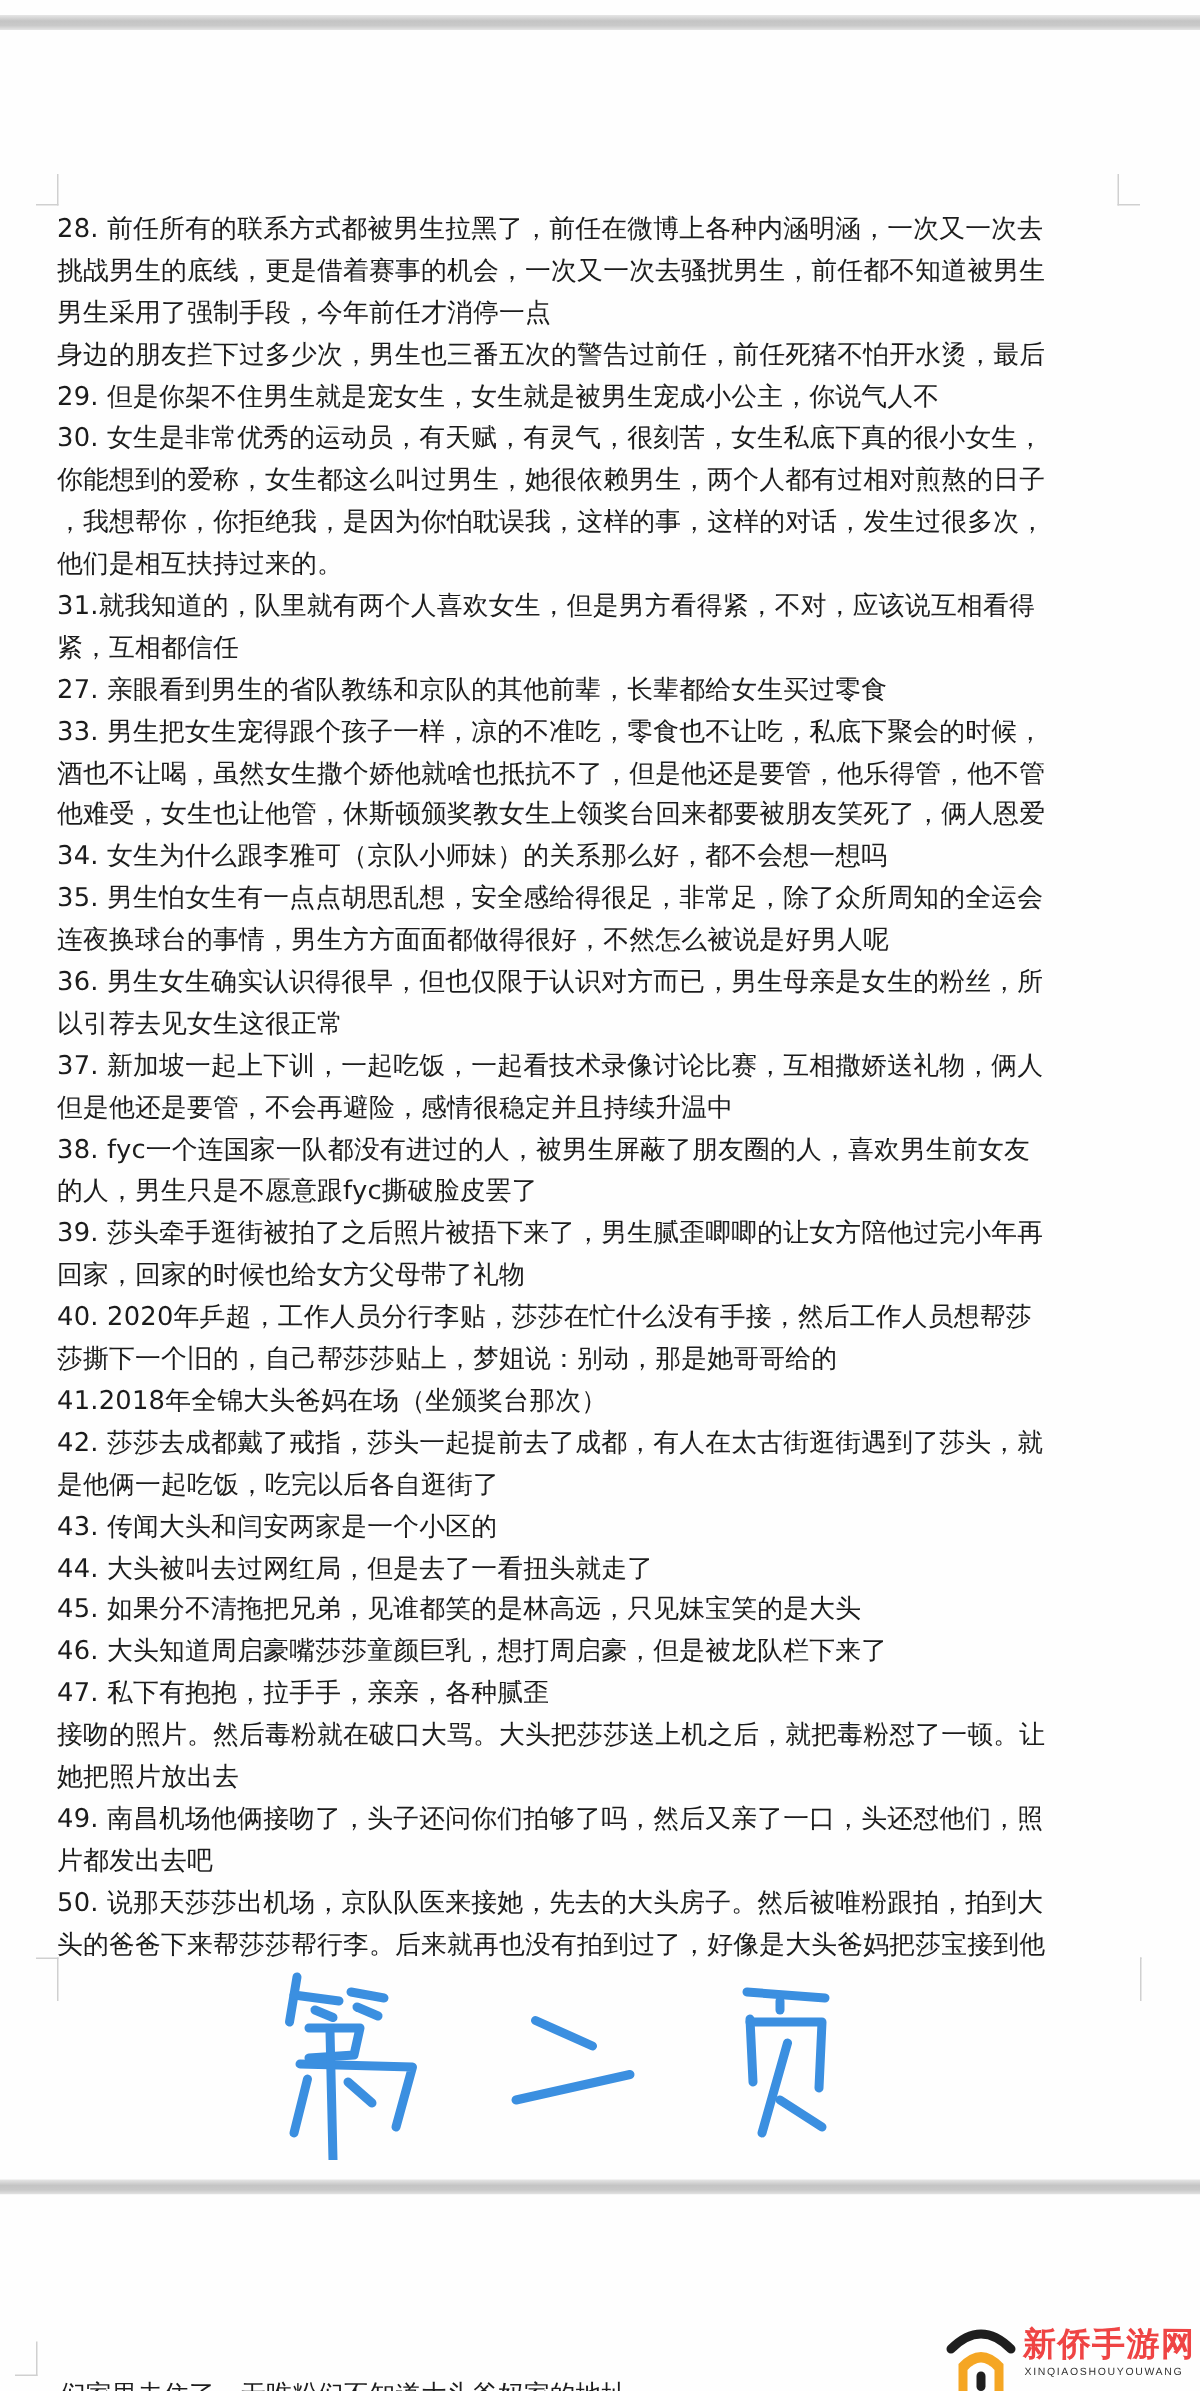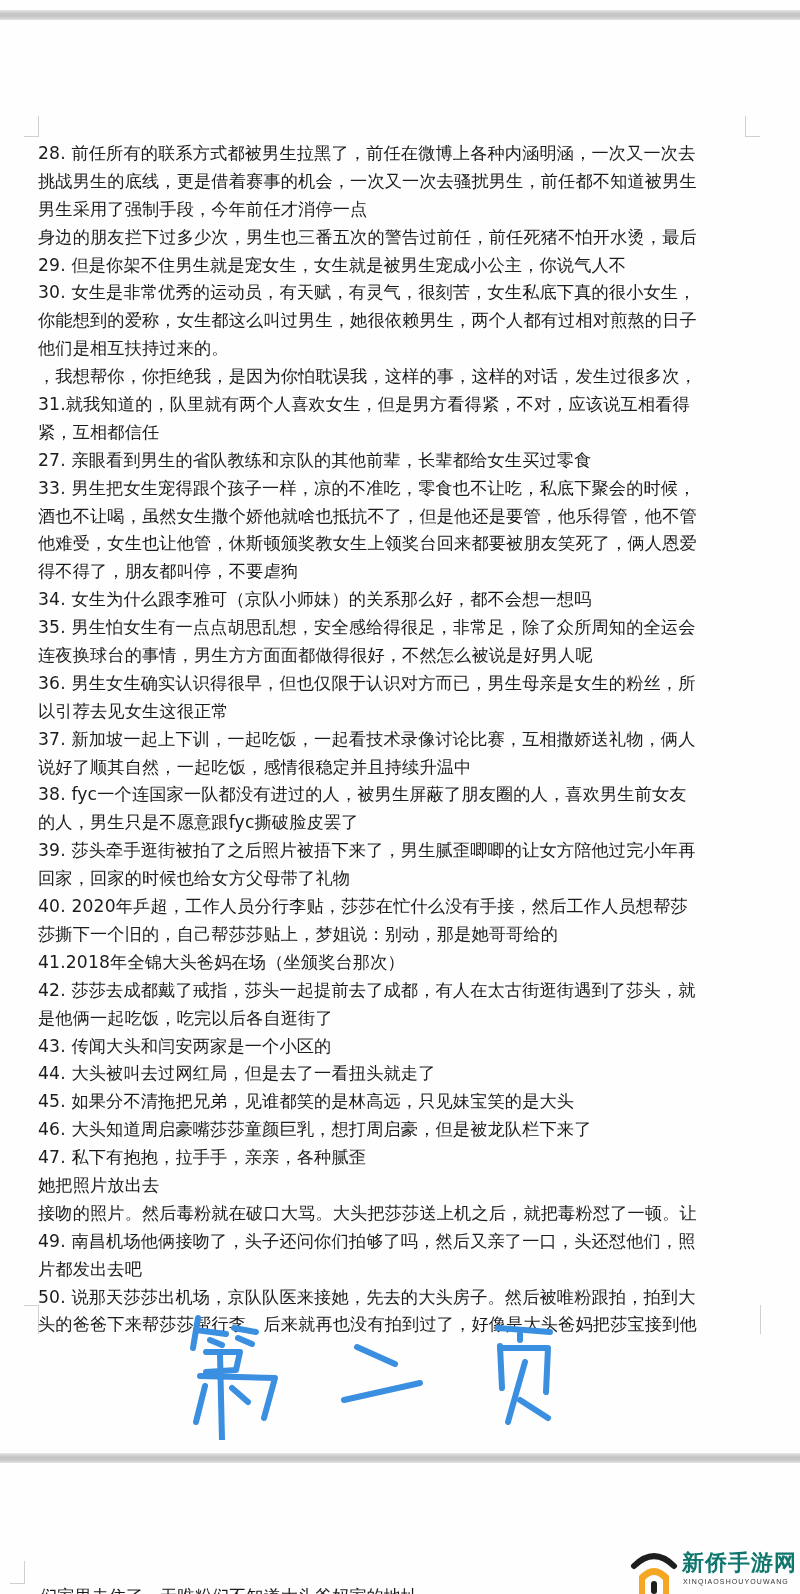--- a/index.html
+++ b/index.html
@@ -27,21 +27,21 @@
   }
   .line { height: 27.9px; }
   .handwriting {
     position: absolute; left: 0; top: 1310px; width: 800px; height: 130px;
   }
   .watermark {
     position: absolute; left: 630px; top: 1548px; width: 170px; height: 46px;
   }
   .wm-text {
     position: absolute; left: 52px; top: 0px; font-family: "DejaVu Serif", serif;
-    font-weight: bold; font-size: 22px; color: #0f766e; letter-spacing: 1px;
+    font-weight: bold; font-size: 22px; color: #ef4444; letter-spacing: 1px;
   }
   .wm-sub {
     position: absolute; left: 53px; top: 30px; font-size: 7px; letter-spacing: 1.1px; color: #333;
     font-family: "Liberation Sans", sans-serif;
   }
   .cut-line {
     position: absolute; left: 40px; top: 1584px; font-size: 17.2px; color: #1c1c1c; white-space: nowrap;
   }
 </style>
 </head>
@@ -57,52 +57,51 @@
 </div>
 
 <div class="lines" id="lines">
     <div class="line">28. 前任所有的联系方式都被男生拉黑了，前任在微博上各种内涵明涵，一次又一次去</div>
     <div class="line">挑战男生的底线，更是借着赛事的机会，一次又一次去骚扰男生，前任都不知道被男生</div>
     <div class="line">男生采用了强制手段，今年前任才消停一点</div>
     <div class="line">身边的朋友拦下过多少次，男生也三番五次的警告过前任，前任死猪不怕开水烫，最后</div>
     <div class="line">29. 但是你架不住男生就是宠女生，女生就是被男生宠成小公主，你说气人不</div>
     <div class="line">30. 女生是非常优秀的运动员，有天赋，有灵气，很刻苦，女生私底下真的很小女生，</div>
     <div class="line">你能想到的爱称，女生都这么叫过男生，她很依赖男生，两个人都有过相对煎熬的日子</div>
+    <div class="line">，我想帮你，你拒绝我，是因为你怕耽误我，这样的事，这样的对话，发生过很多次，</div>
     <div class="line">他们是相互扶持过来的。</div>
-    <div class="line">，我想帮你，你拒绝我，是因为你怕耽误我，这样的事，这样的对话，发生过很多次，</div>
     <div class="line">31.就我知道的，队里就有两个人喜欢女生，但是男方看得紧，不对，应该说互相看得</div>
     <div class="line">紧，互相都信任</div>
     <div class="line">27. 亲眼看到男生的省队教练和京队的其他前辈，长辈都给女生买过零食</div>
     <div class="line">33. 男生把女生宠得跟个孩子一样，凉的不准吃，零食也不让吃，私底下聚会的时候，</div>
     <div class="line">酒也不让喝，虽然女生撒个娇他就啥也抵抗不了，但是他还是要管，他乐得管，他不管</div>
     <div class="line">他难受，女生也让他管，休斯顿颁奖教女生上领奖台回来都要被朋友笑死了，俩人恩爱</div>
-    <div class="line">得不得了，朋友都叫停，不要虐狗</div>
     <div class="line">34. 女生为什么跟李雅可（京队小师妹）的关系那么好，都不会想一想吗</div>
     <div class="line">35. 男生怕女生有一点点胡思乱想，安全感给得很足，非常足，除了众所周知的全运会</div>
     <div class="line">连夜换球台的事情，男生方方面面都做得很好，不然怎么被说是好男人呢</div>
     <div class="line">36. 男生女生确实认识得很早，但也仅限于认识对方而已，男生母亲是女生的粉丝，所</div>
     <div class="line">以引荐去见女生这很正常</div>
     <div class="line">37. 新加坡一起上下训，一起吃饭，一起看技术录像讨论比赛，互相撒娇送礼物，俩人</div>
-    <div class="line">说好了顺其自然，一起吃饭，感情很稳定并且持续升温中</div>
+    <div class="line">但是他还是要管，不会再避险，感情很稳定并且持续升温中</div>
     <div class="line">38. fyc一个连国家一队都没有进过的人，被男生屏蔽了朋友圈的人，喜欢男生前女友</div>
     <div class="line">的人，男生只是不愿意跟fyc撕破脸皮罢了</div>
     <div class="line">39. 莎头牵手逛街被拍了之后照片被捂下来了，男生腻歪唧唧的让女方陪他过完小年再</div>
     <div class="line">回家，回家的时候也给女方父母带了礼物</div>
     <div class="line">40. 2020年乒超，工作人员分行李贴，莎莎在忙什么没有手接，然后工作人员想帮莎</div>
     <div class="line">莎撕下一个旧的，自己帮莎莎贴上，梦姐说：别动，那是她哥哥给的</div>
     <div class="line">41.2018年全锦大头爸妈在场（坐颁奖台那次）</div>
     <div class="line">42. 莎莎去成都戴了戒指，莎头一起提前去了成都，有人在太古街逛街遇到了莎头，就</div>
     <div class="line">是他俩一起吃饭，吃完以后各自逛街了</div>
     <div class="line">43. 传闻大头和闫安两家是一个小区的</div>
     <div class="line">44. 大头被叫去过网红局，但是去了一看扭头就走了</div>
     <div class="line">45. 如果分不清拖把兄弟，见谁都笑的是林高远，只见妹宝笑的是大头</div>
     <div class="line">46. 大头知道周启豪嘴莎莎童颜巨乳，想打周启豪，但是被龙队栏下来了</div>
     <div class="line">47. 私下有抱抱，拉手手，亲亲，各种腻歪</div>
+    <div class="line">接吻的照片。然后毒粉就在破口大骂。大头把莎莎送上机之后，就把毒粉怼了一顿。让</div>
     <div class="line">她把照片放出去</div>
-    <div class="line">接吻的照片。然后毒粉就在破口大骂。大头把莎莎送上机之后，就把毒粉怼了一顿。让</div>
     <div class="line">49. 南昌机场他俩接吻了，头子还问你们拍够了吗，然后又亲了一口，头还怼他们，照</div>
     <div class="line">片都发出去吧</div>
     <div class="line">50. 说那天莎莎出机场，京队队医来接她，先去的大头房子。然后被唯粉跟拍，拍到大</div>
     <div class="line">头的爸爸下来帮莎莎帮行李。后来就再也没有拍到过了，好像是大头爸妈把莎宝接到他</div>
   </div>
 
 <div class="handwriting">
   <svg width="800" height="130" viewBox="0 0 800 130" fill="none" stroke="#3b8fe0" stroke-width="6" stroke-linecap="round" stroke-linejoin="round">
 
     <g>

